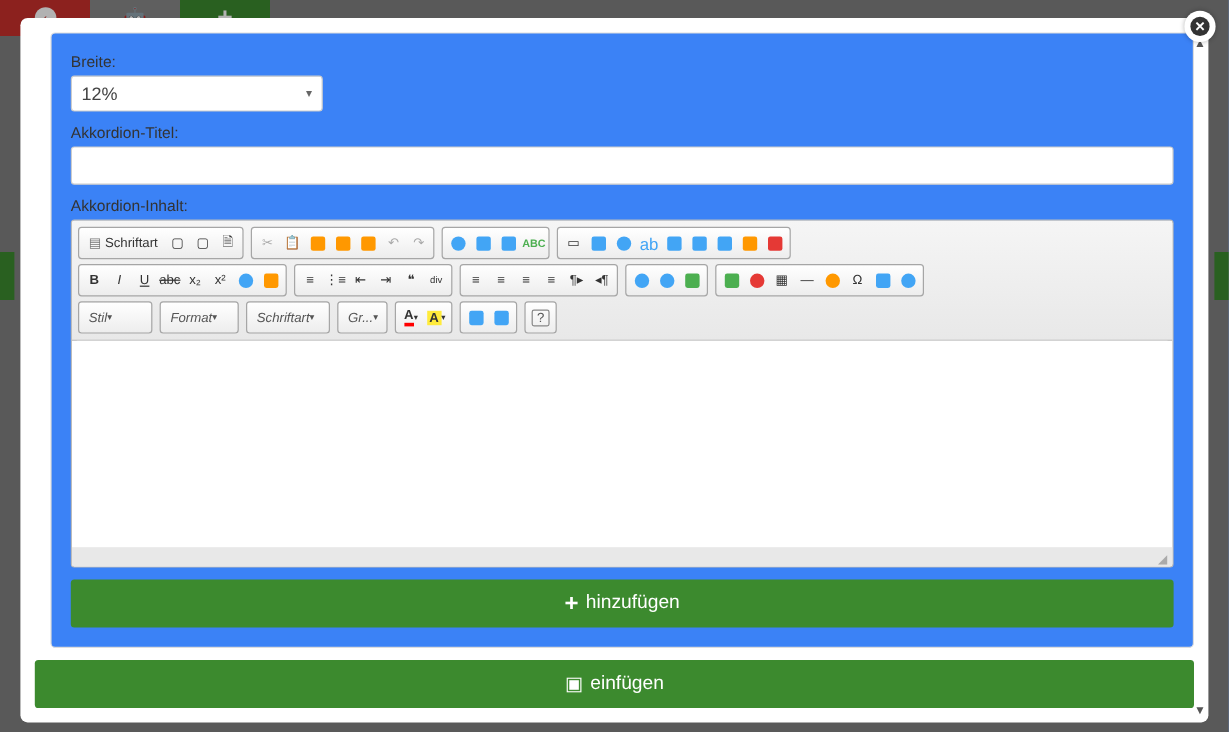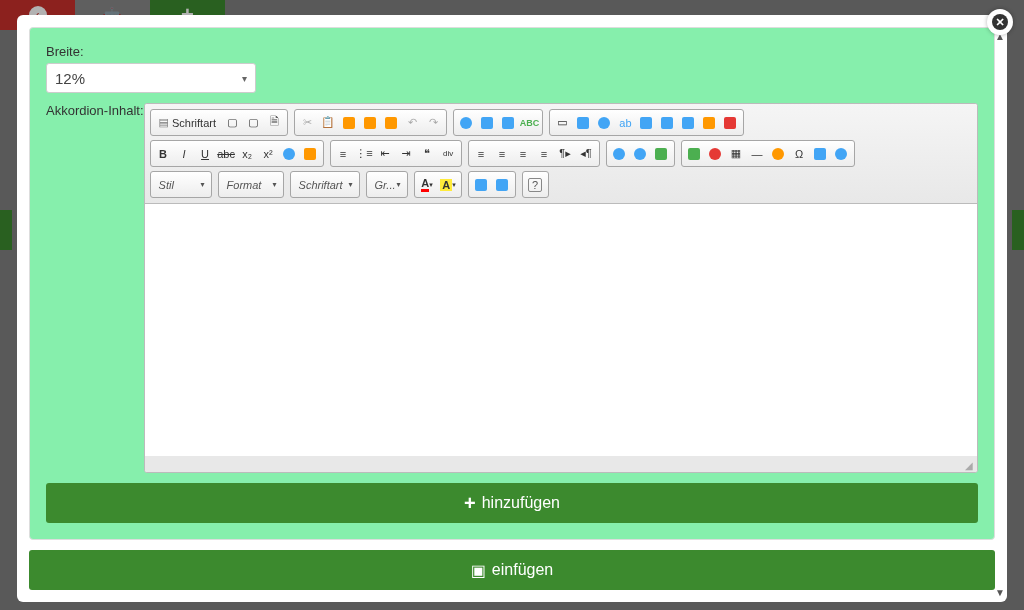--- a/index.html
+++ b/index.html
@@ -20,36 +20,36 @@
 
 
 .modal { position: absolute; top: 15px; left: 17px; right: 17px; bottom: 8px; background: #fff; border-radius: 6px; z-index: 2; display: flex; flex-direction: column; padding: 12px; }
 .close-btn { position: absolute; top: -6px; right: -6px; width: 26px; height: 26px; background: #fff; border-radius: 50%; display: flex; align-items: center; justify-content: center; box-shadow: 0 0 4px rgba(0,0,0,0.3); z-index: 4; cursor: pointer; }
 .close-x { width: 16px; height: 16px; border-radius: 50%; background: #333; color: #fff; display: flex; align-items: center; justify-content: center; font-size: 11px; font-weight: bold; }
 
 .scroll-hint { position: absolute; right: 2px; top: 16px; font-size: 10px; color: #555; }
 .scroll-hint.bottom { top: auto; bottom: 4px; }
 
 
-.panel { border: 1px solid #ddd; border-radius: 4px; background: #86efac; padding: 16px; flex: 1; display: flex; flex-direction: column; margin-bottom: 10px; }
+.panel { border: 1px solid #ddd; border-radius: 4px; background: #3b82f6; padding: 16px; flex: 1; display: flex; flex-direction: column; margin-bottom: 10px; margin-left: 13px; }
 .field { margin-bottom: 10px; }
 .label { font-size: 13px; color: #333; margin-bottom: 4px; display: block; }
 .select { width: 210px; height: 30px; border: 1px solid #ccc; border-radius: 3px; background: #fff; padding: 0 8px; font-size: 15px; color: #444; display: flex; align-items: center; justify-content: space-between; }
 .select-arrow { font-size: 10px; color: #666; }
 .text-input { width: 100%; height: 32px; border: 1px solid #ccc; border-radius: 3px; background: #fff; padding: 0 8px; font-size: 14px; }
 
 
 .editor { border: 1px solid #bbb; border-radius: 3px; background: #fff; flex: 1; display: flex; flex-direction: column; overflow: hidden; }
 .cke-top { background: linear-gradient(#f5f5f5,#e8e8e8); border-bottom: 1px solid #bbb; padding: 5px; }
 .toolbar-row { display: flex; gap: 6px; margin-bottom: 4px; flex-wrap: wrap; }
 .toolbar-row:last-child { margin-bottom: 0; }
 .tb-group { display: flex; border: 1px solid #a6a6a6; border-radius: 3px; background: linear-gradient(#fff,#ededed); padding: 2px; }
 .tb-btn { width: 21px; height: 21px; display: flex; align-items: center; justify-content: center; font-size: 11px; color: #333; cursor: pointer; }
 .tb-btn.source { width: auto; padding: 0 6px; gap: 3px; font-size: 11px; }
-.combo { min-width: 56px; height: 21px; display: flex; align-items: center; justify-content: space-between; padding: 0 4px 0 6px; font-size: 11px; font-style: italic; color: #555; }
+.combo { min-width: 56px; height: 21px; display: flex; align-items: center; justify-content: flex-start; padding: 0 4px 0 6px; font-size: 11px; font-style: italic; color: #555; }
 .combo .arr { font-size: 8px; font-style: normal; }
 .editor-body { flex: 1; background: #fff; margin: 0 4px; }
 .editor-footer { height: 16px; background: #e8e8e8; position: relative; }
 .resize-handle { position: absolute; right: 2px; bottom: 2px; width: 10px; height: 10px; color: #aaa; font-size: 10px; }
 
 
 .btn-green { background: #3c8a2e; color: #fff; border: none; border-radius: 3px; height: 40px; display: flex; align-items: center; justify-content: center; gap: 6px; font-size: 16px; cursor: pointer; width: 100%; }
 .btn-green.add { margin-top: 10px; }
 .icon-plus { font-size: 20px; font-weight: bold; }
 
@@ -89,22 +89,26 @@
 
   <div class="panel">
     <div class="field">
       <span class="label">Breite:</span>
       <div class="select">
         <span>12%</span>
         <span class="select-arrow">▾</span>
       </div>
     </div>
 
-
-    <div class="field" style="flex:1;display:flex;flex-direction:row;margin-bottom:0;">
+    <div class="field">
+      <span class="label">Akkordion-Titel:</span>
+      <input class="text-input" value="" style="">
+    </div>
+
+    <div class="field" style="flex:1;display:flex;flex-direction:column;margin-bottom:0;">
       <span class="label">Akkordion-Inhalt:</span>
       <div class="editor">
         <div class="cke-top">
 
           <div class="toolbar-row">
             <div class="tb-group">
               <div class="tb-btn source">
                   <span style="color:#777">▤</span>
                   <span>Schriftart</span>
                 </div>
@@ -143,21 +147,21 @@
             </div>
             <div class="tb-group">
               <div class="tb-btn">▭</div>
               <div class="tb-btn">
                   <span class="ic blue sm"></span>
                 </div>
               <div class="tb-btn">
                   <span class="ic blue sm dot"></span>
                 </div>
               <div class="tb-btn">
-                  <span style="color:#42a5f5;font-size:11px">ab</span>
+                  <span style="color:#42a5f5;font-size:14px">ab</span>
                 </div>
               <div class="tb-btn">
                   <span class="ic blue sm"></span>
                 </div>
               <div class="tb-btn">
                   <span class="ic blue sm"></span>
                 </div>
               <div class="tb-btn">
                   <span class="ic blue sm"></span>
                 </div>

